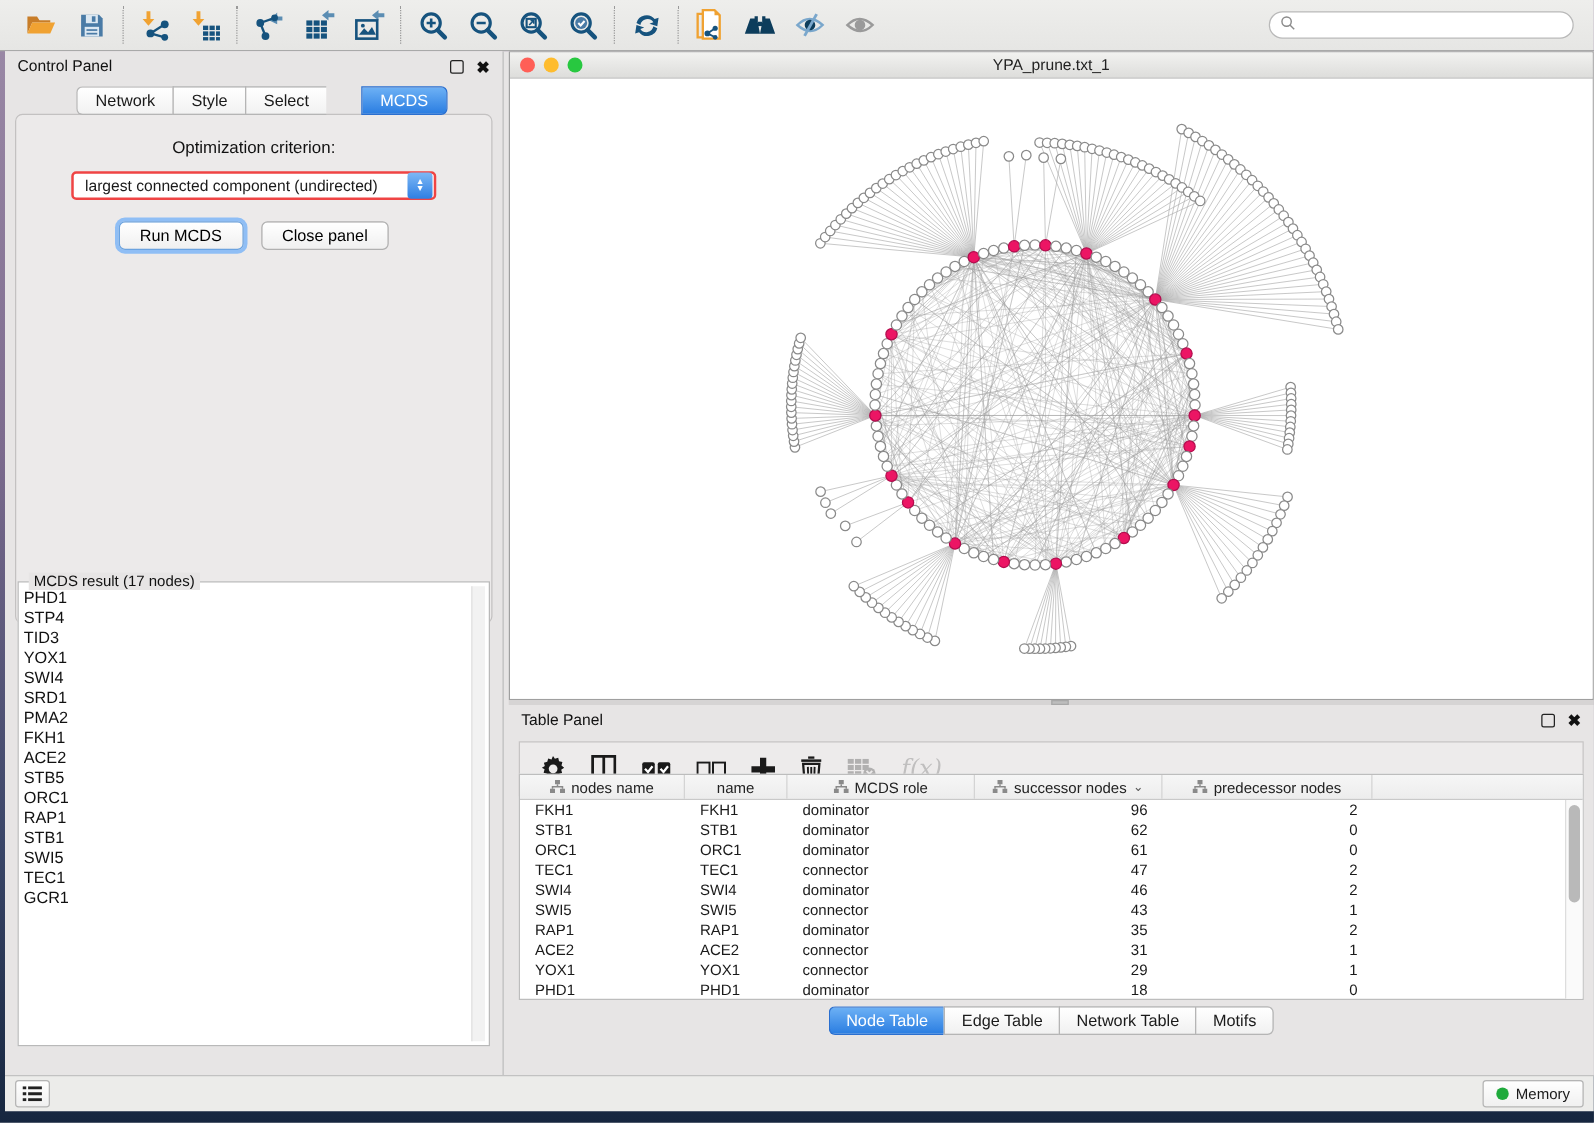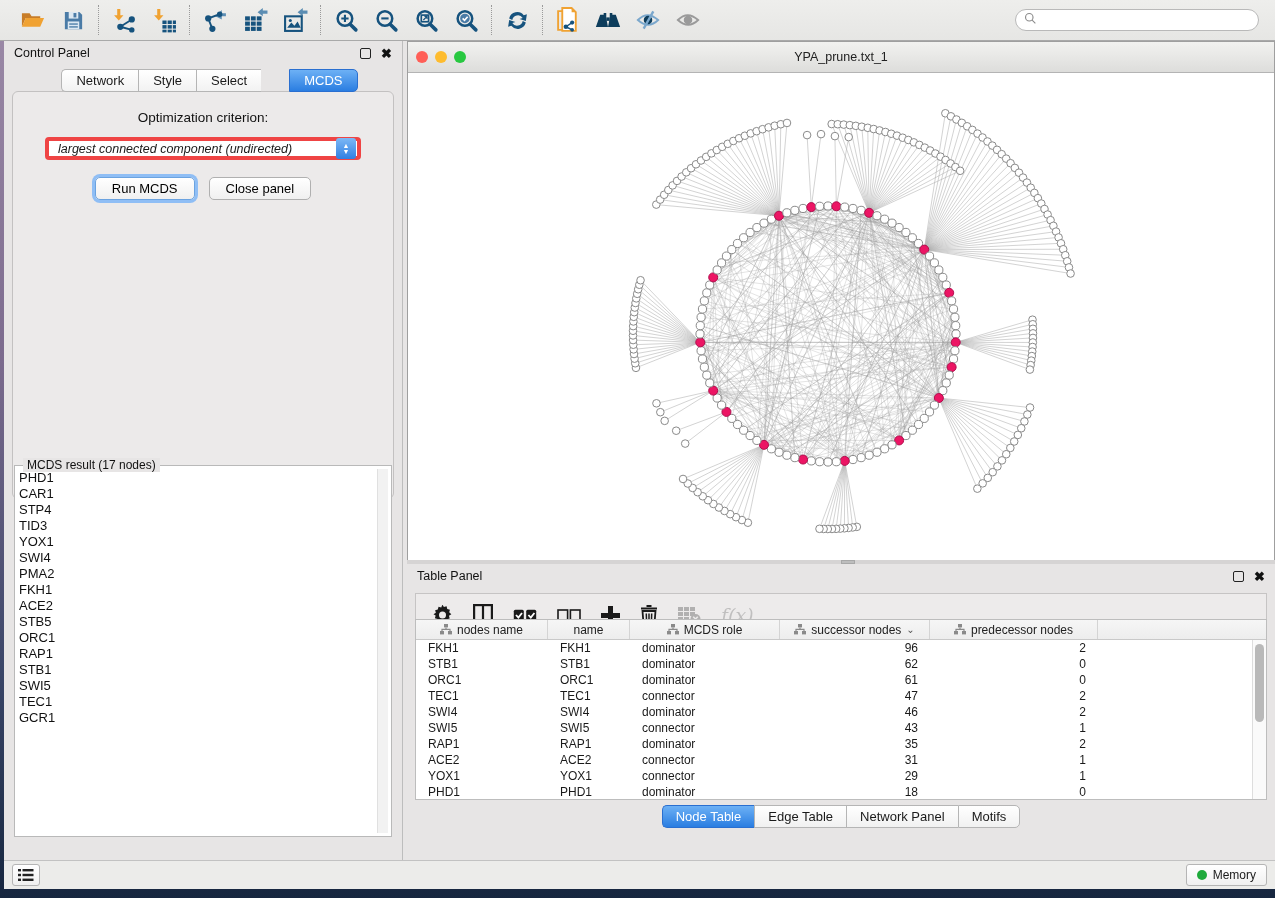--- a/index.html
+++ b/index.html
@@ -34,43 +34,43 @@
   .tabbar { display:flex; justify-content:center; margin-top:4px; position:relative; z-index:2; }
   .tab { padding:3px 14px; font-size:13px; background:linear-gradient(#ffffff,#f2f2f2);
     border:1px solid #b5b5b5; border-right:none; cursor:pointer; }
   .tab:first-child { border-top-left-radius:5px; border-bottom-left-radius:5px;margin-left:13px; }
   .tab:last-child { border-right:1px solid #b5b5b5; border-top-right-radius:5px; border-bottom-right-radius:5px;margin-left:28px; }
   .tab.active { background:linear-gradient(#6db1f5,#2a7de1); color:#fff; border-color:#2a6fd0; }
 
   .tabcontent { position:absolute; left:8px; right:8px; top:50px; height:408px;
     background:#eceaea; border:1px solid #c3c1c1; border-radius:6px; padding-top:18px; }
   .opt-label { text-align:center; font-size:13.5px; margin-bottom:12px; color:#111; }
-  .dropdown { margin:0 auto; width:316px; height:23px; background:#fff; border:4px solid #ef4444;
-    border-radius:4px; display:flex; align-items:center; cursor:pointer;font-style:italic; }
+  .dropdown { margin:0 auto; width:292px; height:23px; background:#fff; border:2px solid #ef4444;
+    border-radius:4px; display:flex; align-items:center; cursor:pointer; }
   .dropdown .ddtext { flex:1; padding:0 9px; font-size:12.5px; white-space:nowrap; }
   .dd-stepper { width:20px; height:21px; border-radius:3px; margin-right:1px;
     background:linear-gradient(#7db8f5,#2f7fe3); display:flex; flex-direction:column;
     align-items:center; justify-content:center; color:#fff; font-size:7px; line-height:6px; }
   .btnrow { display:flex; justify-content:center; gap:14px; margin-top:17px; }
   .push-btn { padding:3px 16px; font-size:13px; background:linear-gradient(#ffffff,#f0f0f0);
     border:1px solid #b0b0b0; border-radius:5px; cursor:pointer; font-family:"Liberation Sans",sans-serif; }
   .push-btn.focused { box-shadow:0 0 0 3px #8fbef5; border-color:#6ba3e0;text-align:right; }
 
   .groupbox { position:absolute; left:10px; right:10px; top:424px; height:372px;
     border:1px solid #b9b9b9; background:#fff; }
   .grouplegend { position:absolute; top:-8px; left:8px; background:#e7e5e5; padding:0 4px;
     font-size:12px; color:#111; }
   .mcds-list { position:absolute; inset:4px 16px 4px 4px; overflow:hidden; }
   .mcds-item { font-size:13px; line-height:16px; color:#111; cursor:default; }
   .list-scroll { position:absolute; right:3px; top:3px; bottom:3px; width:11px; background:#f2f2f2; border-left:1px solid #e0e0e0; }
 
   
   .right-stack { position:absolute; left:403px; top:0; width:868px; height:819px; }
   .net-window { position:absolute; left:0; top:0; width:868px; height:519px; background:#fff; border:1px solid #9f9f9f; }
-  .net-titlebar { height:31px; background:linear-gradient(#f2f2f0,#dddddb); border-bottom:1px solid #b4b4b4;
+  .net-titlebar { height:21px; background:linear-gradient(#f2f2f0,#dddddb); border-bottom:1px solid #b4b4b4;
     display:flex; align-items:center; padding:0 8px; position:relative; }
   .lights { display:flex; gap:7px; }
   .light { width:12px; height:12px; border-radius:50%; cursor:pointer; }
   .net-title { position:absolute; left:0; right:0; text-align:center; font-size:12.5px; color:#222; pointer-events:none; }
   .net-canvas { position:relative; width:100%; height:496px; background:#fff; overflow:hidden; }
 
   .hsplit { position:absolute; left:0; top:519px; width:868px; height:4px; background:#d6d4d4; }
   .hsplit .grip { position:absolute; left:50%; top:0; width:14px; height:4px; background:#bdbdbd; border:1px solid #a8a8a8; }
 
   
@@ -319,25 +319,25 @@
       </div>
       <div class="btnrow">
         <button class="push-btn focused">Run MCDS</button>
         <button class="push-btn">Close panel</button>
       </div>
     </div>
     <div class="groupbox">
       <span class="grouplegend">MCDS result (17 nodes)</span>
       <div class="mcds-list" id="mcds-list">
           <div class="mcds-item">PHD1</div>
-          <div class="mcds-item">CAR1</div>
           <div class="mcds-item">STP4</div>
           <div class="mcds-item">TID3</div>
           <div class="mcds-item">YOX1</div>
           <div class="mcds-item">SWI4</div>
+          <div class="mcds-item">SRD1</div>
           <div class="mcds-item">PMA2</div>
           <div class="mcds-item">FKH1</div>
           <div class="mcds-item">ACE2</div>
           <div class="mcds-item">STB5</div>
           <div class="mcds-item">ORC1</div>
           <div class="mcds-item">RAP1</div>
           <div class="mcds-item">STB1</div>
           <div class="mcds-item">SWI5</div>
           <div class="mcds-item">TEC1</div>
           <div class="mcds-item">GCR1</div>
@@ -1363,21 +1363,21 @@
               <div class="td num" style="width: 168px;">0</div>
             </div>
           </div>
         <div class="vscroll">
             <span class="vthumb"></span>
           </div>
       </div>
       <div class="table-tabs" id="table-tabs">
           <span class="ttab active">Node Table</span>
           <span class="ttab">Edge Table</span>
-          <span class="ttab">Network Panel</span>
+          <span class="ttab">Network Table</span>
           <span class="ttab">Motifs</span>
         </div>
     </div>
   </div>
 </div>
 
 <div class="statusbar">
   <span class="list-btn">
     <svg width="16" height="12" viewBox="0 0 16 12">
       <rect x="0" y="0" width="3" height="2.4" fill="#222"></rect>

